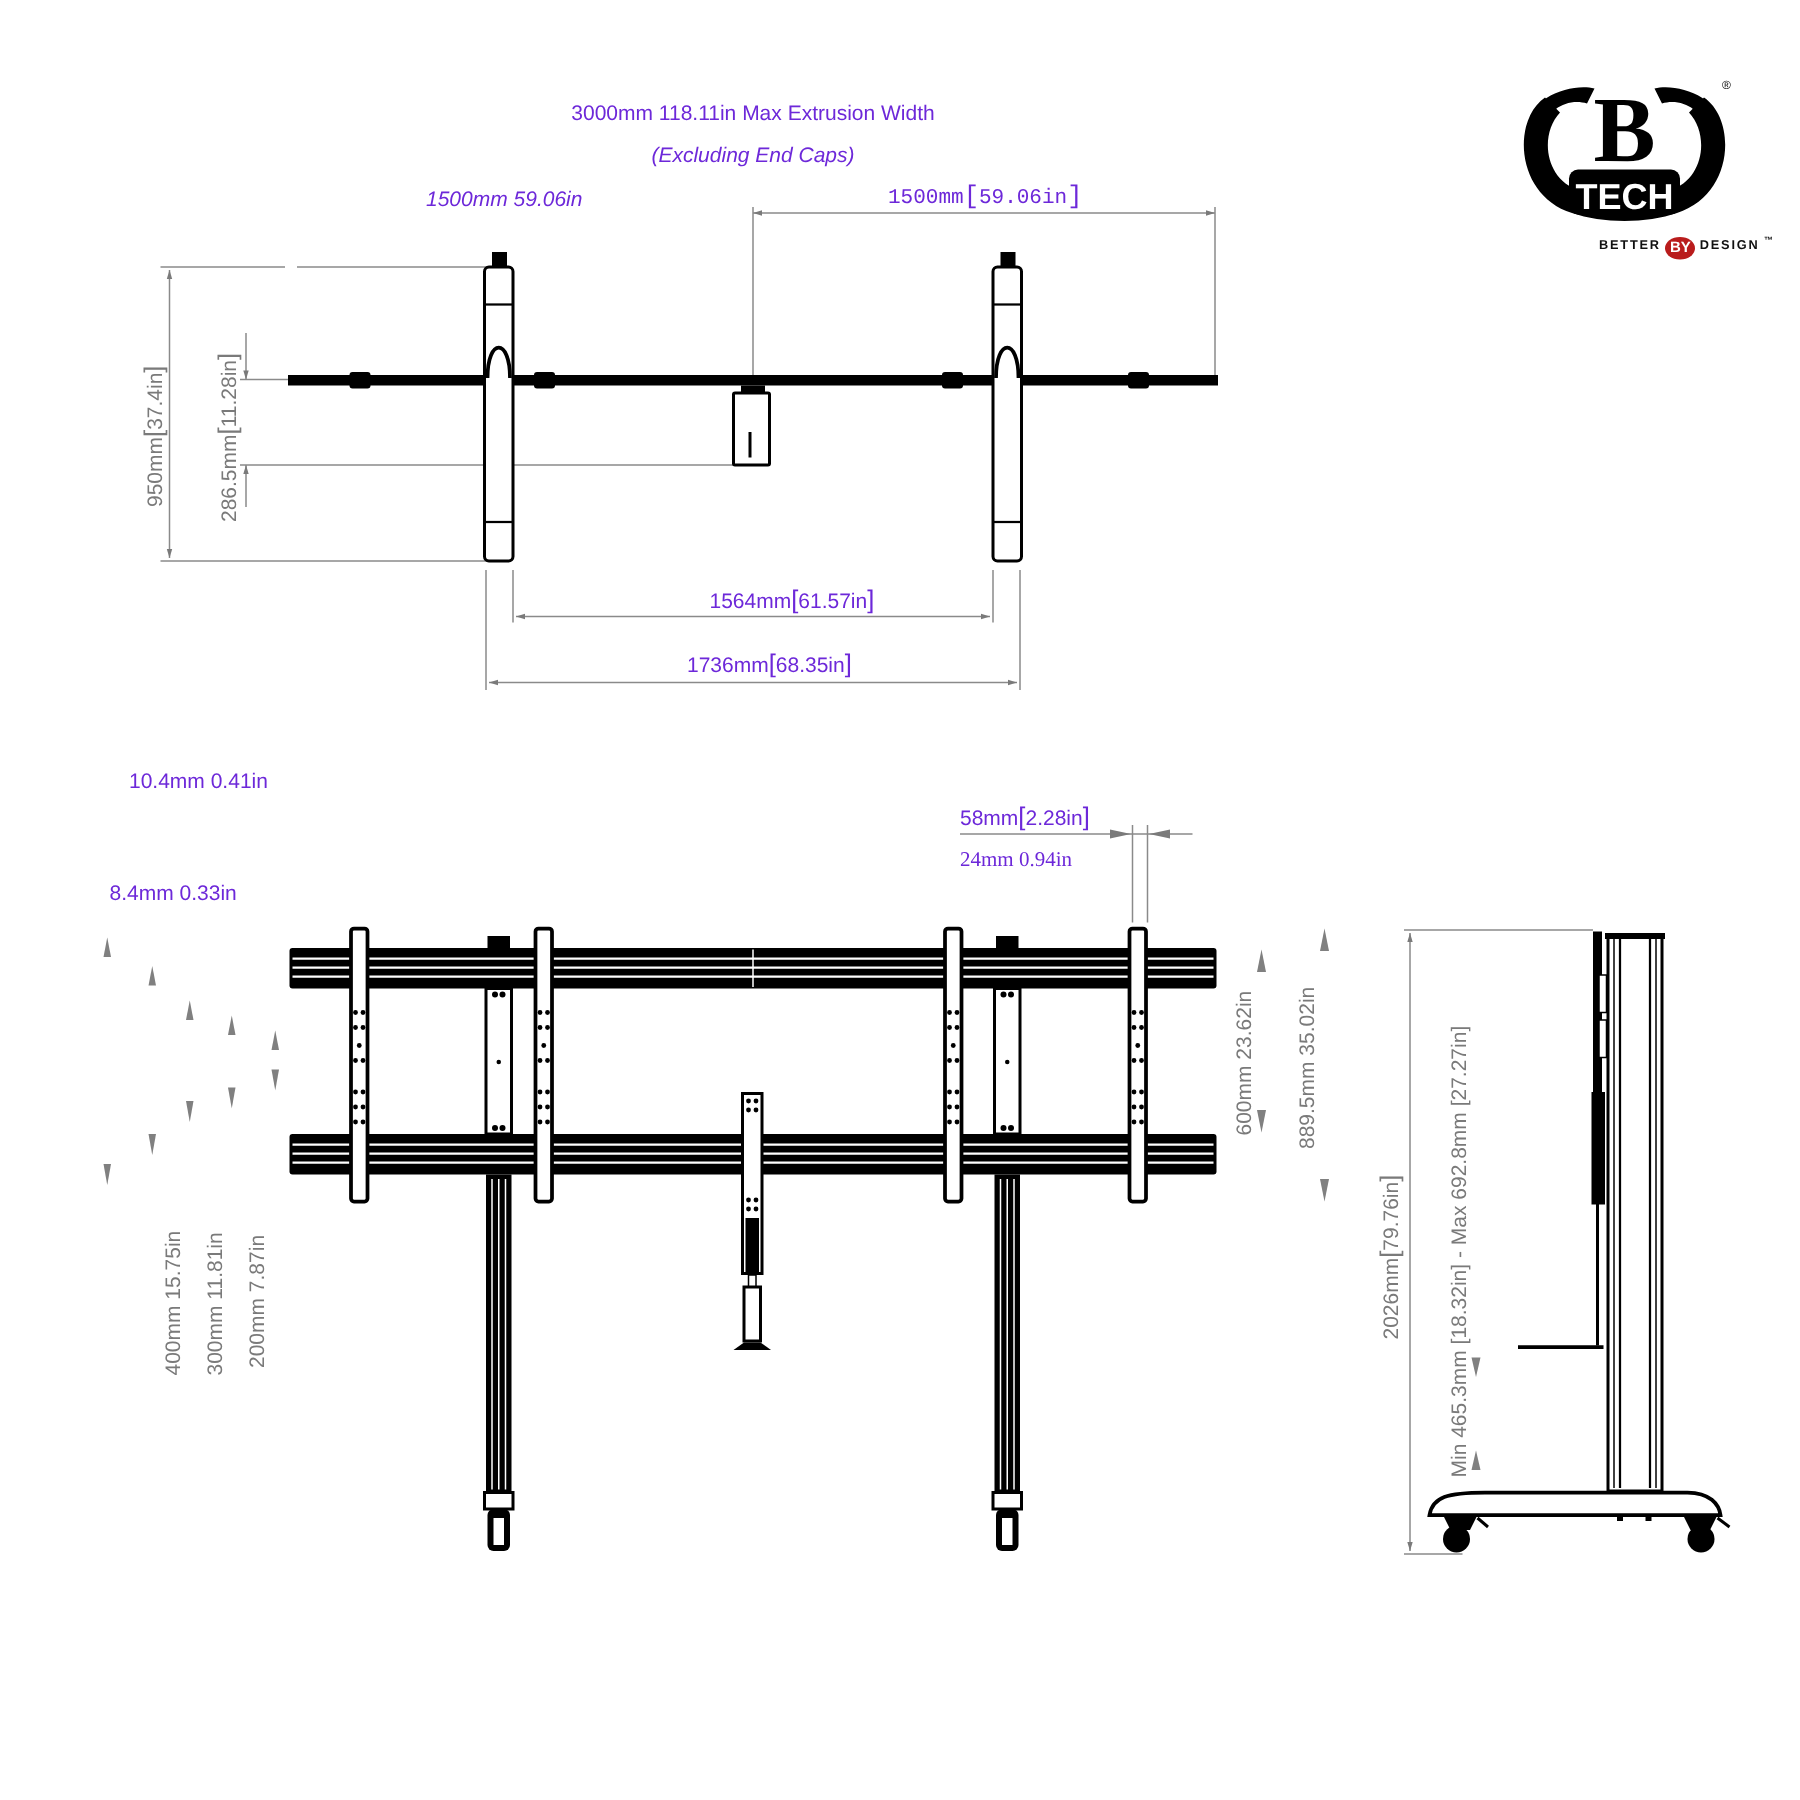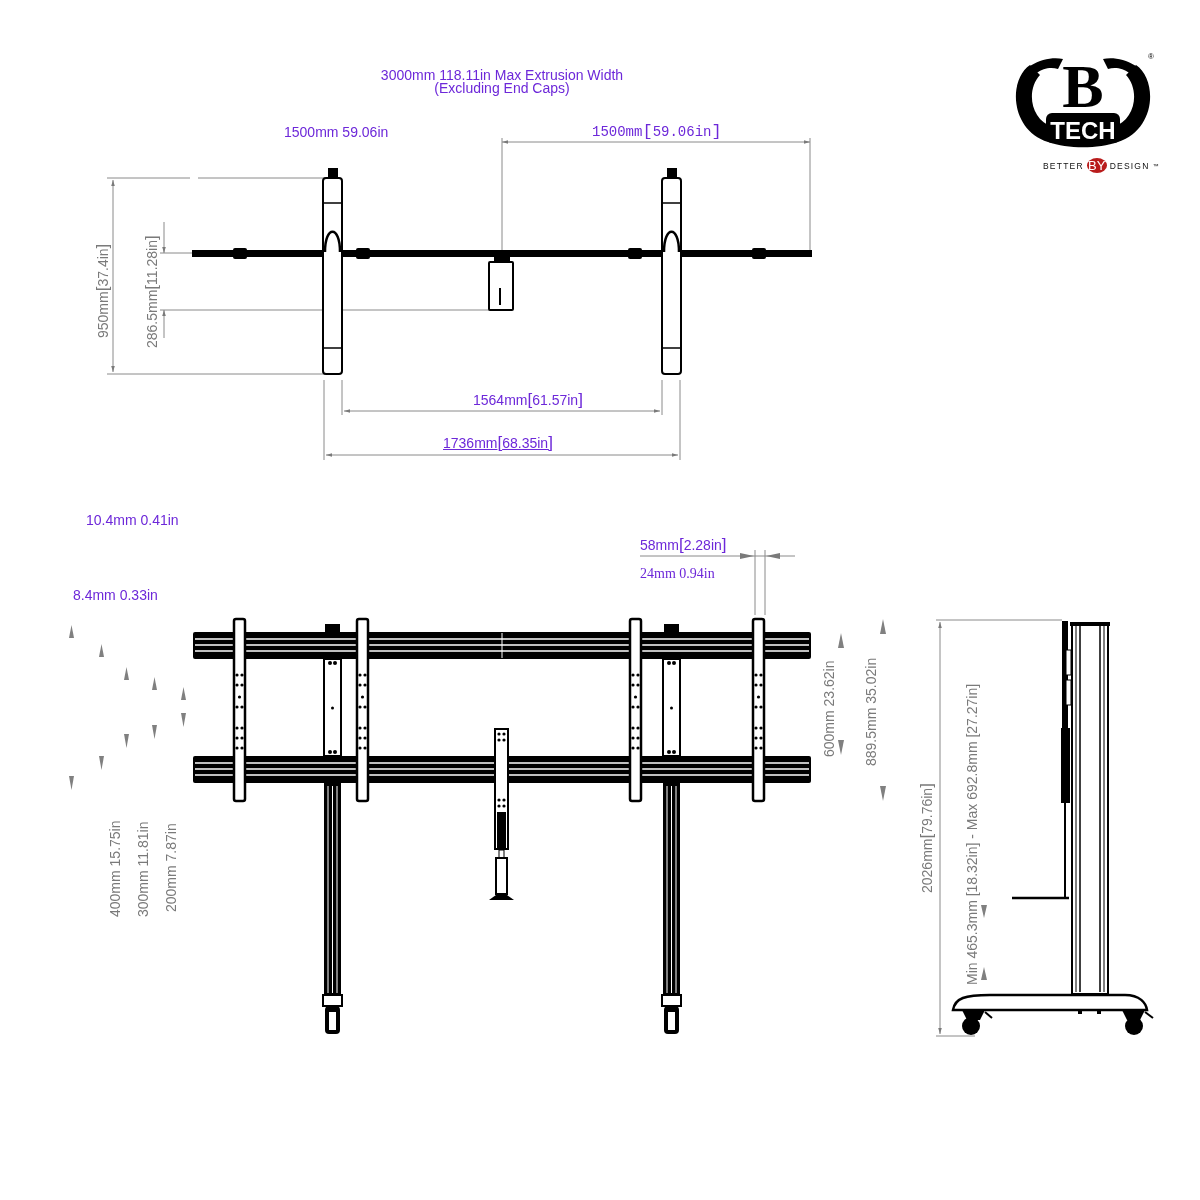--- a/index.html
+++ b/index.html
@@ -3,22 +3,22 @@
 <meta charset="utf-8">
 <style>
   html, body { margin: 0; padding: 0; background: #ffffff; }
   body { width: 1200px; height: 1200px; position: relative; overflow: hidden; font-family: "Liberation Sans", sans-serif; }
   .canvas { position: absolute; left: 0; top: 0; width: 1200px; height: 1200px; }
   .lbl { position: absolute; color: #6d28d9; font-size: 14px; white-space: nowrap; line-height: 1; }
   .lbl.center { transform: translateX(-50%); text-align: center; }
   .vert { position: absolute; color: #7a7a7a; font-size: 14px; white-space: nowrap; line-height: 1; transform-origin: left top; transform: rotate(-90deg); }
   .br { font-size: 17px; font-weight: 300; }
   .logo { position: absolute; left: 1008px; top: 45px; width: 150px; height: 130px; }
-  .tag { position: absolute; left: 1043px; top: 158px; font-size: 8.5px; letter-spacing: 1.2px; color: #111; font-weight: normal; display: flex; align-items: center; gap: 3px; }
-  .tag .by { display: inline-flex; width: 20px; height: 15px; border-radius: 50%; background: #b91c1c; color: #fff; align-items: center; justify-content: center; font-size: 13px; letter-spacing: 0; }
+  .tag { position: absolute; left: 1066px; top: 158px; font-size: 8.5px; letter-spacing: 1.2px; color: #111; font-weight: bold; display: flex; gap: 3px; }
+  .tag .by { display: inline-flex; width: 20px; height: 15px; border-radius: 50%; background: #b91c1c; color: #fff; align-items: center; justify-content: center; font-size: 10px; letter-spacing: 0; }
 </style>
 </head>
 <body>
 
 <div class="logo">
   <svg width="150" height="110" viewBox="0 0 150 110">
     <path d="M22 20 C 0 35, 2 85, 40 97 C 60 104, 90 104, 110 97 C 148 85, 150 35, 128 20 L 118 30 C 132 45, 128 75, 105 82 C 85 88, 65 88, 45 82 C 22 75, 18 45, 32 30 Z" fill="#000"></path>
     <path d="M12 40 C 10 20, 40 10, 55 14 L 50 24 C 38 20, 22 28, 24 40 Z" fill="#000"></path>
     <path d="M138 40 C 140 20, 110 10, 95 14 L 100 24 C 112 20, 128 28, 126 40 Z" fill="#000"></path>
     <rect x="38" y="68" width="74" height="30" rx="6" fill="#000"></rect>
@@ -285,29 +285,29 @@
       <path d="M1122 1010 L1145 1010 L1140 1020 L1127 1020 Z" fill="#000"></path>
       <circle cx="1134" cy="1026" r="9" fill="#000"></circle>
       <line x1="1145" y1="1012" x2="1153" y2="1018" stroke="#000" stroke-width="2"></line>
     </g>
     <rect x="1078" y="1010" width="4" height="4" fill="#000"></rect>
     <rect x="1097" y="1010" width="4" height="4" fill="#000"></rect>
   </g>
 </svg>
 
 <div class="lbl center" style="left:502px; top:68px;">3000mm  118.11in  Max Extrusion Width</div>
-<div class="lbl center" style="left:502px; top:81px;">(Excluding End Caps)</div>
-<div class="lbl" style="left:284px; top:125px;">1500mm  59.06in</div>
+<div class="lbl center" style="left:502px; top:96px;font-style:italic;">(Excluding End Caps)</div>
+<div class="lbl" style="left:284px; top:125px;font-style:italic;">1500mm  59.06in</div>
 <div class="lbl" style="left:592px; top:123px;font-family:Liberation Mono, monospace;"><span>1500mm</span><span class="br">[</span><span>59.06in</span><span class="br">]</span></div>
 
 <div class="vert" style="left:94px; top:338px;"><span>950mm</span><span class="br">[</span><span>37.4in</span><span class="br">]</span></div>
 <div class="vert" style="left:143px; top:348px;"><span>286.5mm</span><span class="br">[</span><span>11.28in</span><span class="br">]</span></div>
 
 <div class="lbl" style="left:437px; top:391px;margin-left:36px;"><span>1564mm</span><span class="br">[</span><span>61.57in</span><span class="br">]</span></div>
-<div class="lbl" style="left:443px; top:434px;text-decoration:underline;"><span>1736mm</span><span class="br">[</span><span>68.35in</span><span class="br">]</span></div>
+<div class="lbl" style="left:458px; top:434px;"><span>1736mm</span><span class="br">[</span><span>68.35in</span><span class="br">]</span></div>
 
 <div class="lbl" style="left:70px; top:513px;margin-left:16px;">10.4mm  0.41in</div>
 <div class="lbl" style="left:73px; top:544px;margin-top:44px;">8.4mm  0.33in</div>
 <div class="lbl" style="left:640px; top:536px;"><span>58mm</span><span class="br">[</span><span>2.28in</span><span class="br">]</span></div>
 <div class="lbl" style="left:640px; top:567px;font-family:Liberation Serif, serif;">24mm  0.94in</div>
 
 <div class="vert" style="left:108px; top:917px;">400mm  15.75in</div>
 <div class="vert" style="left:136px; top:917px;">300mm  11.81in</div>
 <div class="vert" style="left:164px; top:912px;">200mm  7.87in</div>
 

